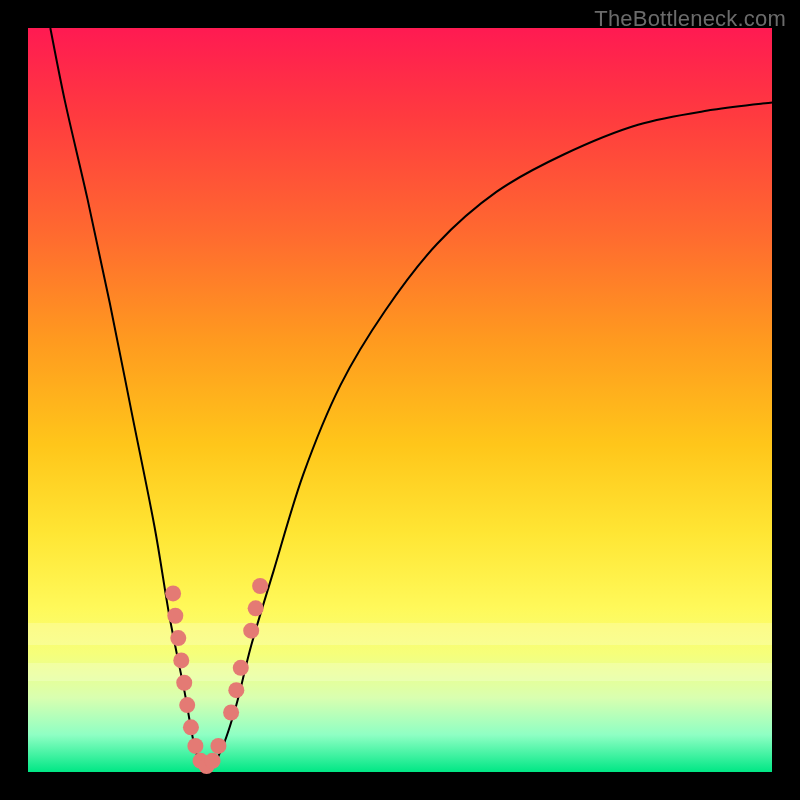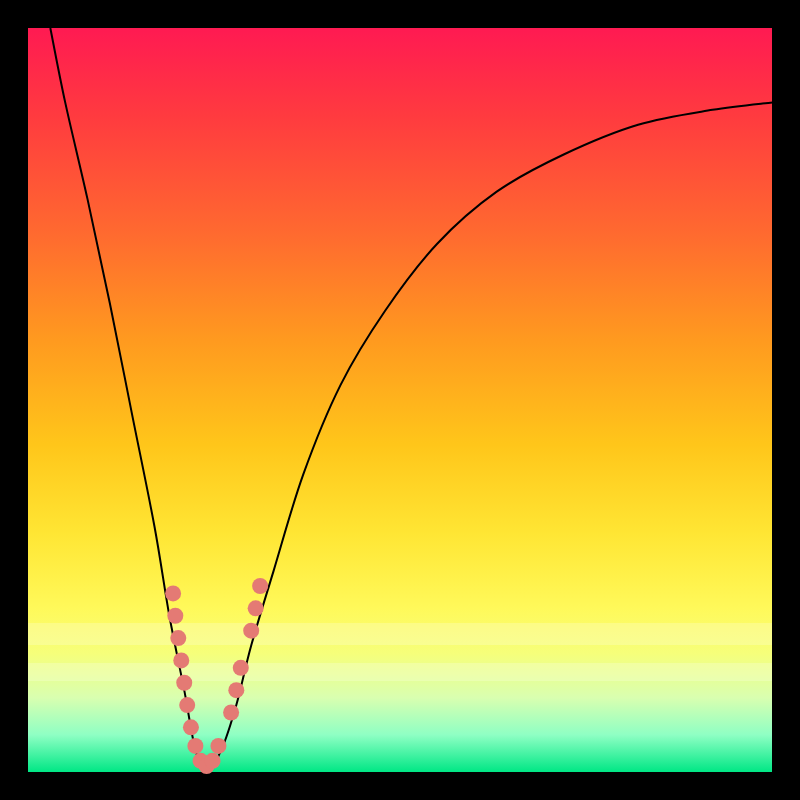--- a/index.html
+++ b/index.html
@@ -99,13 +99,14 @@
           <circle cx="203.11200000000002" cy="684.48" r="8" class="marker"></circle>
           <circle cx="208.32000000000002" cy="662.16" r="8" class="marker"></circle>
           <circle cx="212.78400000000002" cy="639.84" r="8" class="marker"></circle>
           <circle cx="223.2" cy="602.64" r="8" class="marker"></circle>
           <circle cx="227.664" cy="580.3199999999999" r="8" class="marker"></circle>
           <circle cx="232.128" cy="558" r="8" class="marker"></circle>
         </g>
     </svg>
   </div>
 
+  <div class="watermark">TheBottleneck.com</div>
 </div>
 
 </body></html>

